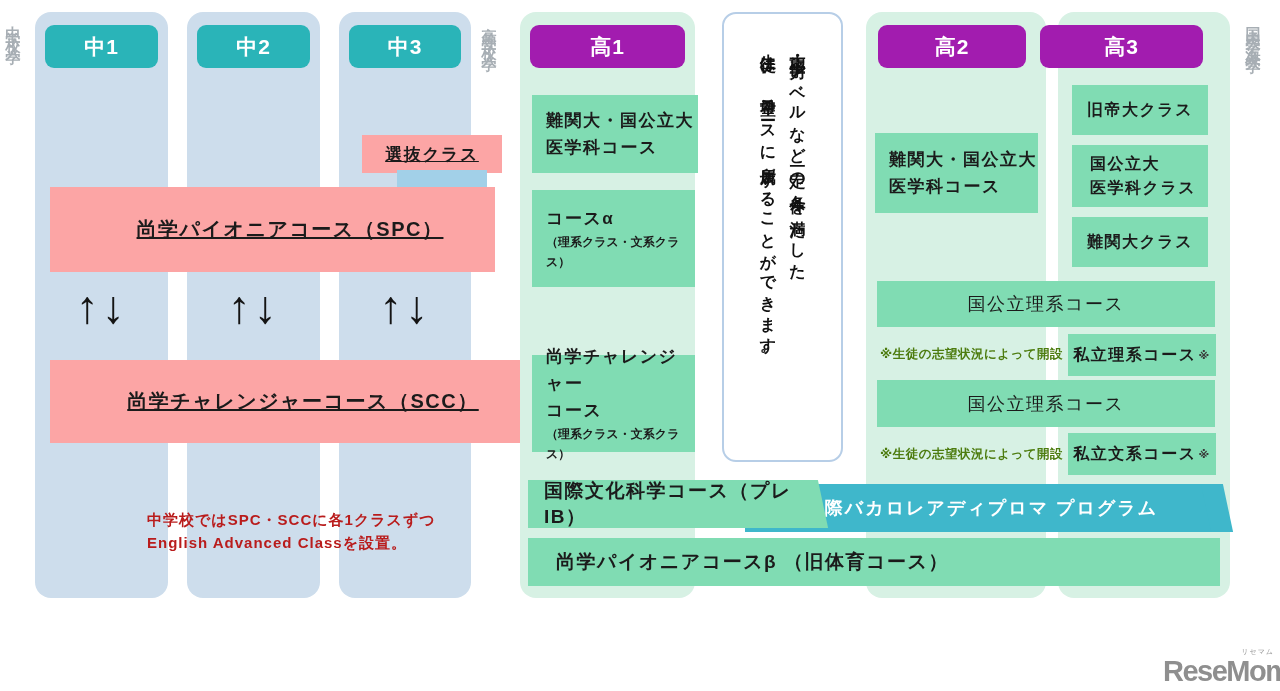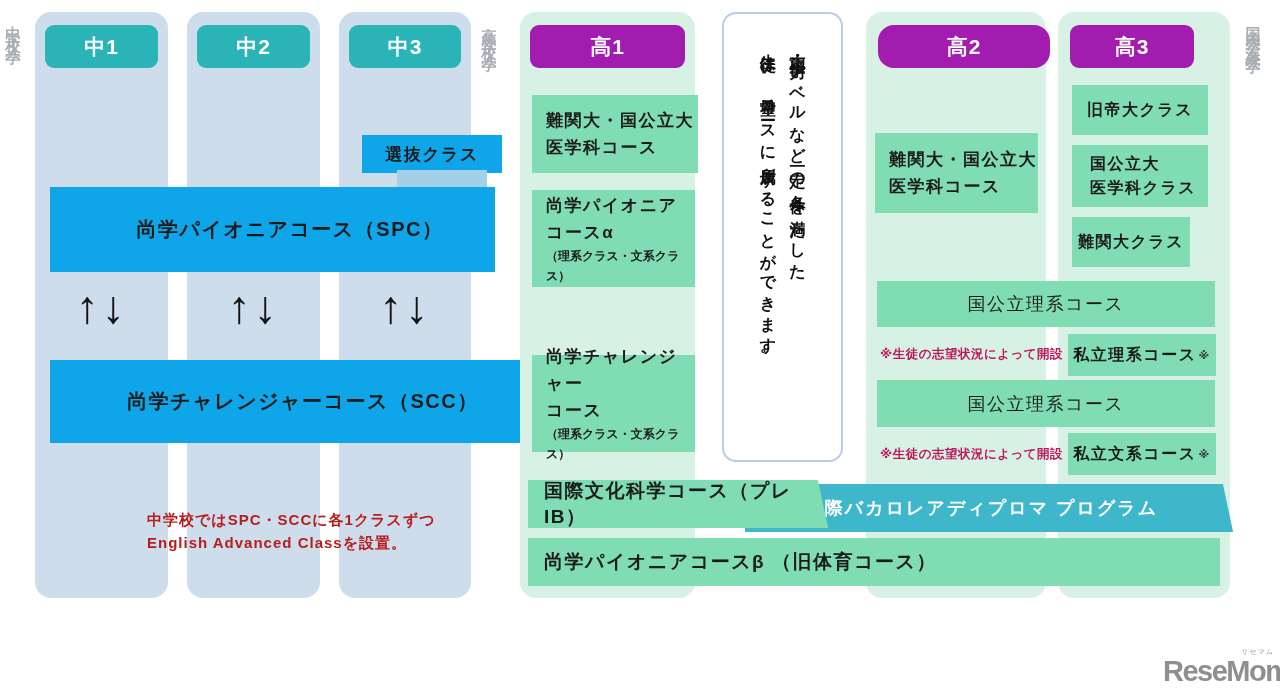--- a/index.html
+++ b/index.html
@@ -17,21 +17,21 @@
 
   
   .hdr{position:absolute;top:25px;height:43px;border-radius:9px;color:#fff;
        font-weight:bold;font-size:21px;letter-spacing:1px;
        display:flex;align-items:center;justify-content:center;}
   .hdr-teal{background:#2ab4b8;}
   .hdr-green{background:#a21caf;}
 
   
   .box{position:absolute;box-sizing:border-box;display:flex;flex-direction:column;justify-content:center;}
-  .blue{background:#0ea5e9;}
+  .blue{background:#fca5a5;text-decoration:underline;}
   .green{background:#80dcb3;}
   .teal{background:#3fb7cb;}
   .center{align-items:center;text-align:center;}
 
   
   .slant-r::after{content:"";position:absolute;top:0;bottom:0;right:-10px;width:22px;
                   background:inherit;transform:skewX(12deg);z-index:-1;}
   .slant-r-big::after{content:"";position:absolute;top:0;bottom:0;right:-12px;width:26px;
                   background:inherit;transform:skewX(16deg);z-index:-1;}
 
@@ -47,21 +47,21 @@
   .arrows{position:absolute;top:276px;height:62px;display:flex;align-items:center;
           justify-content:center;font-size:46px;font-weight:600;color:#141414;letter-spacing:3px;}
 
   
   .cond{position:absolute;left:722px;top:12px;width:121px;height:450px;background:#fff;
         border:2.5px solid #b7cee7;border-radius:14px;box-sizing:border-box;
         display:flex;flex-direction:row-reverse;justify-content:center;gap:11px;padding-top:27px;}
   .cond .vtext{writing-mode:vertical-rl;text-orientation:upright;font-size:16px;font-weight:600;
         letter-spacing:2.5px;line-height:1.15;color:#111;}
 
-  .note-small{position:absolute;font-size:12.5px;font-weight:bold;letter-spacing:0.5px;color:#be185d;}
+  .note-small{position:absolute;font-size:12.5px;font-weight:bold;letter-spacing:0.5px;color:#4d7c0f;}
   .ref{font-size:11px;font-weight:bold;color:#3a3a3a;margin-left:2px;}
 
   .jnote{position:absolute;left:147px;top:508px;font-size:15px;font-weight:bold;
          letter-spacing:1px;line-height:23px;color:#b91c1c;}
 
   .logo{position:absolute;left:1163px;top:646px;width:115px;color:#8f8f8f;}
   .logo .ruby{position:absolute;top:1px;right:4px;font-size:7px;letter-spacing:1px;color:#9a9a9a;}
   .logo .brand{display:block;margin-top:9px;font-size:29px;font-weight:800;letter-spacing:-1.5px;}
 </style>
 </head>
@@ -99,55 +99,54 @@
 
   <div class="col col-green" style="left:520px;width:175px;"></div>
   <div class="hdr hdr-green" style="left:530px;width:155px;">高1</div>
 
   <div class="box green slant-r padl jp t17" style="left:532px;top:95px;width:166px;height:78px;">
     <div>難関大・国公立大</div>
     <div>医学科コース</div>
   </div>
 
   <div class="box green slant-r padl jp t17" style="left:532px;top:190px;width:163px;height:97px;">
-    <div>尚学パイオニア</div>
     <div>コースα</div>
     <div class="sub">（理系クラス・文系クラス）</div>
   </div>
 
   <div class="box green slant-r padl jp t17" style="left:532px;top:355px;width:163px;height:97px;">
     <div>尚学チャレンジャー</div>
     <div>コース</div>
     <div class="sub">（理系クラス・文系クラス）</div>
   </div>
 
   <div class="cond">
     <div class="vtext">志望・学力レベルなど一定の条件を満たした</div>
     <div class="vtext">生徒は、希望コースに所属することができます。</div>
   </div>
 
   <div class="col col-green" style="left:866px;width:180px;"></div>
-  <div class="hdr hdr-green" style="left:878px;width:172px;border-radius:16px;">高2</div>
+  <div class="hdr hdr-green" style="left:878px;width:148px;">高2</div>
 
   <div class="box green slant-r padl jp t17" style="left:875px;top:133px;width:163px;height:80px;">
     <div>難関大・国公立大</div>
     <div>医学科コース</div>
   </div>
 
   <div class="col col-green" style="left:1058px;width:172px;"></div>
-  <div class="hdr hdr-green" style="left:1070px;width:124px;">高3</div>
+  <div class="hdr hdr-green" style="left:1040px;width:163px;">高3</div>
 
   <div class="box green center slant-r jp t16" style="left:1072px;top:85px;width:136px;height:50px;">旧帝大クラス</div>
 
   <div class="box green slant-r jp t16" style="left:1072px;top:145px;width:136px;height:62px;padding-left:18px;">
     <div>国公立大</div>
     <div>医学科クラス</div>
   </div>
 
-  <div class="box green center slant-r jp t16" style="left:1072px;top:217px;width:118px;height:50px;">難関大クラス</div>
+  <div class="box green center slant-r jp t16" style="left:1072px;top:217px;width:136px;height:50px;">難関大クラス</div>
 
   <div class="box green center slant-r jp t18" style="left:877px;top:281px;width:338px;height:46px;">国公立理系コース</div>
 
   <div class="note-small" style="left:880px;top:346px;">※生徒の志望状況によって開設</div>
 
   <div class="box green center slant-r jp" style="left:1068px;top:334px;width:148px;height:42px;flex-direction:row;align-items:center;font-size:16px;font-weight:bold;">
     <span>私立理系コース</span>
       <span class="ref">※</span>
   </div>
 
@@ -157,20 +156,20 @@
 
   <div class="box green center slant-r jp" style="left:1068px;top:433px;width:148px;height:42px;flex-direction:row;align-items:center;font-size:16px;font-weight:bold;">
     <span>私立文系コース</span>
       <span class="ref">※</span>
   </div>
 
   <div class="box teal center slant-r jp" style="left:745px;top:484px;width:473px;height:48px;z-index:1;color:#fff;font-size:18px;font-weight:bold;letter-spacing:2px;">国際バカロレアディプロマ プログラム</div>
 
   <div class="box green slant-r jp t19" style="left:528px;top:480px;width:285px;height:48px;z-index:2;padding-left:16px;">国際文化科学コース（プレIB）</div>
 
-  <div class="box green slant-r jp t19" style="left:528px;top:538px;width:692px;height:48px;padding-left:16px;">尚学パイオニアコースβ （旧体育コース）</div>
+  <div class="box green slant-r jp t19" style="left:528px;top:538px;width:692px;height:48px;padding-left:28px;">尚学パイオニアコースβ （旧体育コース）</div>
 
   <div class="logo">
     <span class="ruby">リセマム</span>
     <span class="brand">ReseMom.</span>
   </div>
 
 </div>
 
 </body></html>

